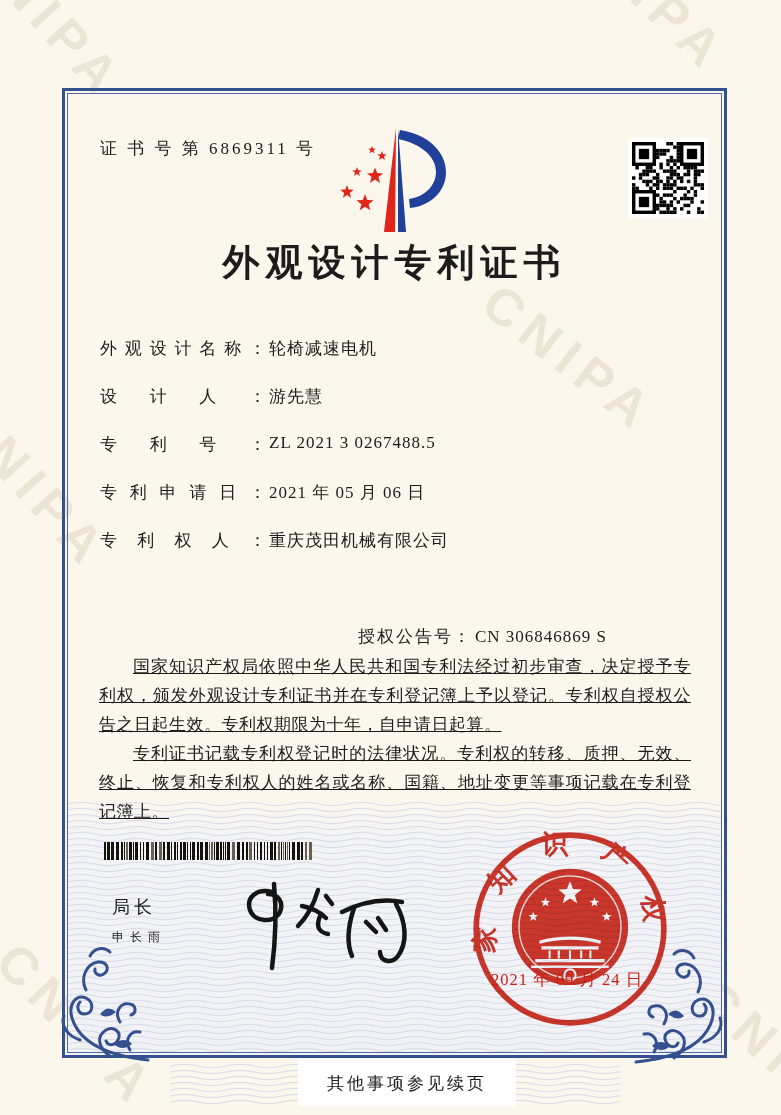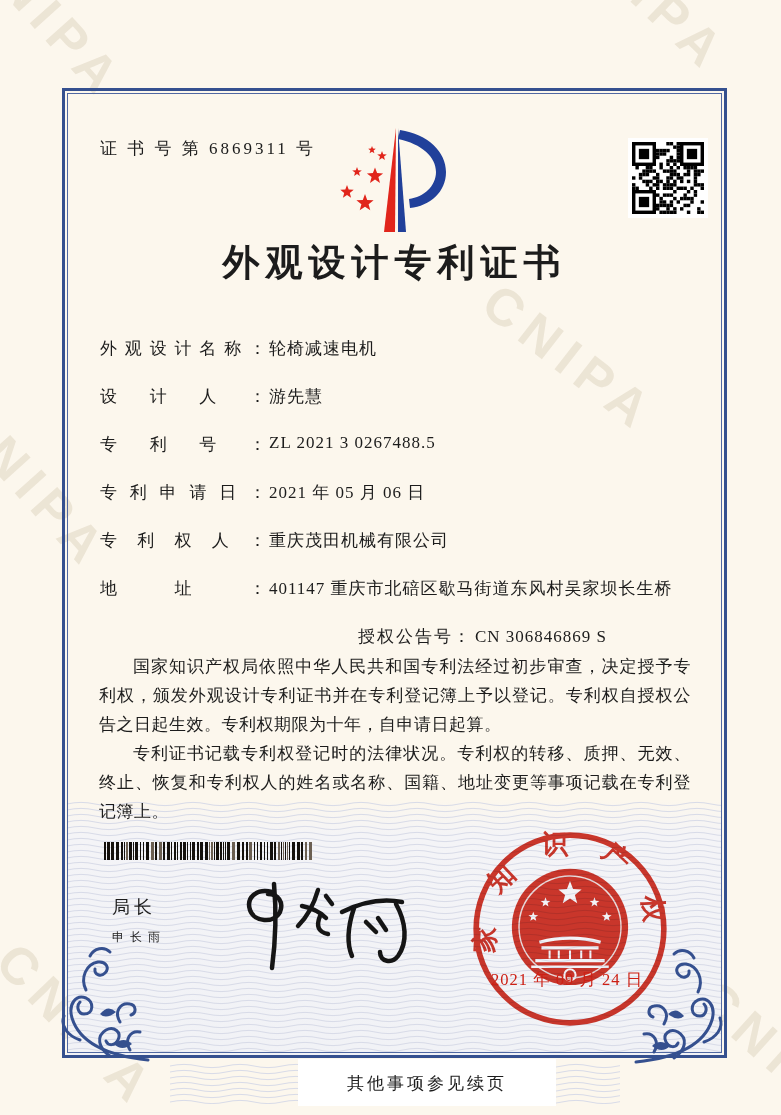--- a/index.html
+++ b/index.html
@@ -32,34 +32,34 @@
          font-size:37px;font-weight:bold;letter-spacing:6px;z-index:3;}
   
   .f-row{position:absolute;left:100px;font-size:17px;z-index:3;white-space:nowrap;}
   .lbl{display:inline-block;width:166px;text-align:justify;text-align-last:justify;vertical-align:top;}
   .val{margin-left:3px;letter-spacing:1px;margin-top:26px;}
   .f-row2{position:absolute;left:358px;font-size:17px;z-index:3;white-space:nowrap;text-align:right;}
   .lbl2{letter-spacing:2px;}
   
   .paras{position:absolute;left:99px;top:652px;width:592px;font-size:17px;line-height:29px;
          text-align:justify;z-index:3;}
-  .paras p{margin:0;text-indent:34px;letter-spacing:.5px;}
+  .paras p{margin:0;text-indent:34px;letter-spacing:.5px;text-decoration:underline;}
   
   .barcode{position:absolute;left:104px;top:842px;z-index:3;}
   .officer-title{position:absolute;left:112px;top:895px;font-size:18px;letter-spacing:4px;z-index:3;}
   .officer-name{position:absolute;left:112px;top:929px;font-size:12px;letter-spacing:6px;z-index:3;}
   .sig{position:absolute;left:222px;top:872px;z-index:3;}
   
   .seal{position:absolute;left:468px;top:828px;z-index:4;opacity:.93;mix-blend-mode:multiply;}
   .seal-date{position:absolute;left:491px;top:969px;font-size:16.5px;letter-spacing:1px;
              color:#cc2015;z-index:5;white-space:nowrap;}
   
   .page-info{position:absolute;left:62px;top:1026px;width:665px;text-align:center;
              font-size:15px;letter-spacing:2px;z-index:3;}
-  .cont-box{position:absolute;left:298px;top:1059px;width:258px;height:47px;background:#fff;
+  .cont-box{position:absolute;left:298px;top:1059px;width:218px;height:47px;background:#fff;
             z-index:3;text-align:center;box-sizing:border-box;padding-top:13px;
             font-size:17px;letter-spacing:3px;}
   
   .flourish{position:absolute;z-index:6;}
   .fl-left{left:50px;top:944px;}
   .fl-right{left:634px;top:946px;transform:scaleX(-1);}
 </style>
 </head>
 <body>
 
@@ -314,23 +314,20 @@
   </div>
   <div class="f-row" style="top:433px">
     <span class="lbl">专利号：</span><span class="val">ZL 2021 3 0267488.5</span>
   </div>
   <div class="f-row" style="top:481px">
     <span class="lbl">专利申请日：</span><span class="val">2021 年 05 月 06 日</span>
   </div>
   <div class="f-row" style="top:529px">
     <span class="lbl">专利权人：</span><span class="val">重庆茂田机械有限公司</span>
   </div>
-  <div class="f-row" style="top:577px">
-    <span class="lbl">地址：</span><span class="val">401147 重庆市北碚区歇马街道东风村吴家坝长生桥</span>
-  </div>
   <div class="f-row2" style="top:625px">
     <span class="lbl2">授权公告号：</span><span class="val">CN 306846869 S</span>
   </div>
 
   <div class="paras">
     <p>国家知识产权局依照中华人民共和国专利法经过初步审查，决定授予专利权，颁发外观设计专利证书并在专利登记簿上予以登记。专利权自授权公告之日起生效。专利权期限为十年，自申请日起算。</p>
     <p>专利证书记载专利权登记时的法律状况。专利权的转移、质押、无效、终止、恢复和专利权人的姓名或名称、国籍、地址变更等事项记载在专利登记簿上。</p>
   </div>
 
   <svg id="barcode" class="barcode" width="210" height="18">

